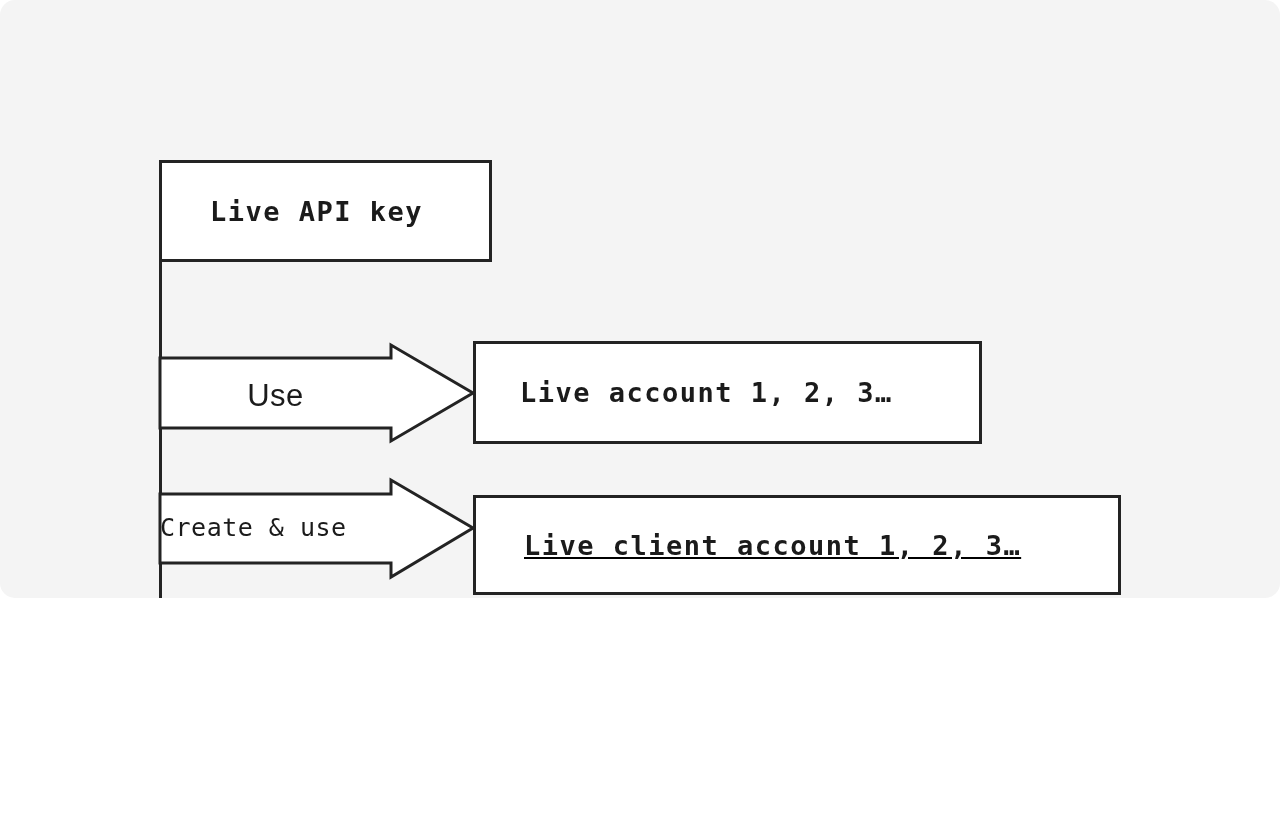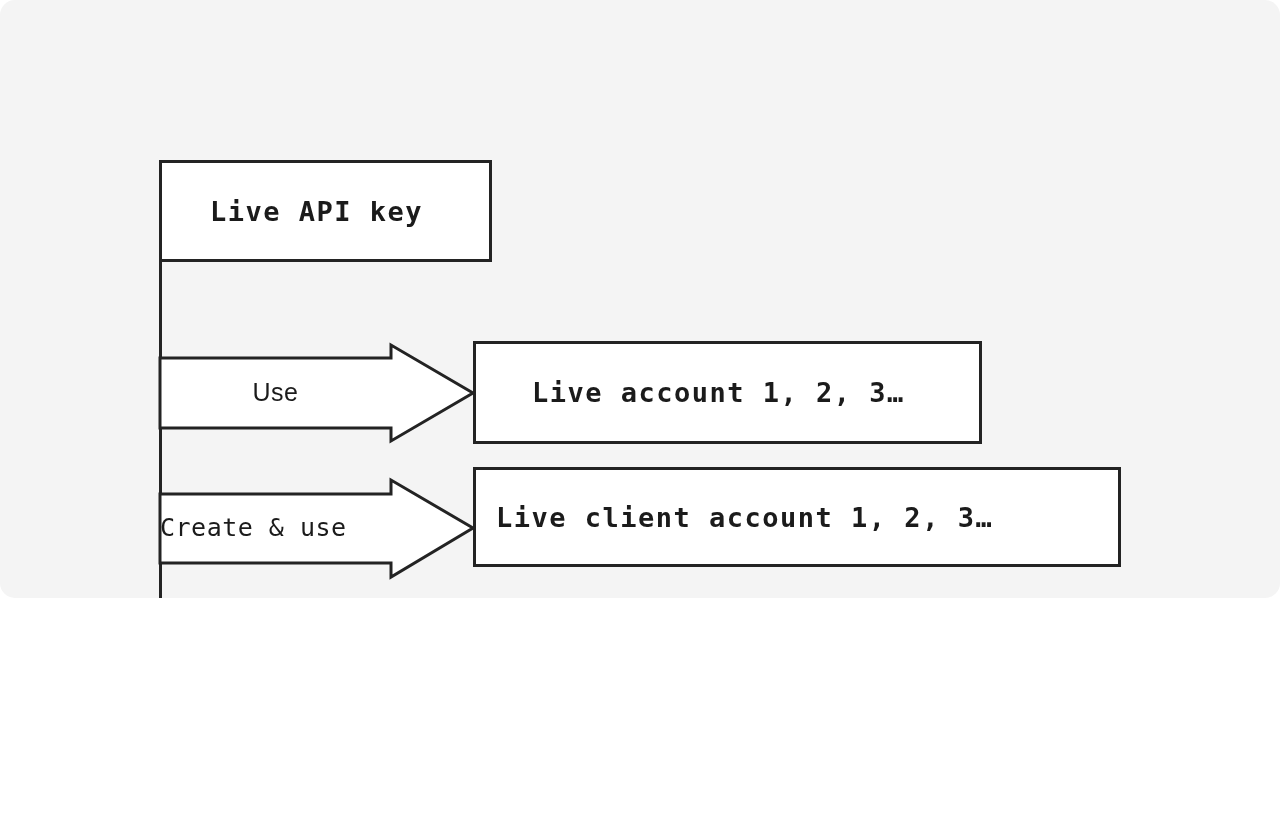--- a/index.html
+++ b/index.html
@@ -37,28 +37,29 @@
     top: 160px;
     width: 333px;
     height: 102px;
     padding-left: 48px;
   }
   #box-live-account {
     left: 473px;
     top: 341px;
     width: 509px;
     height: 103px;
-    padding-left: 56px;
+    padding-left: 44px;
   }
   #box-live-client-account {
     left: 473px;
-    top: 467px;
+    top: 495px;
     width: 648px;
     height: 100px;
-    padding-left: 20px;
+    padding-left: 48px;
+    text-decoration: underline;
   }
   #trunk-line {
     position: absolute;
     left: 159px;
     top: 259px;
     width: 3px;
     height: 400px;
     background: #232323;
   }
   .arrow-group {
@@ -80,21 +81,21 @@
     position: absolute;
     color: #1b1b1b;
     white-space: nowrap;
   }
   #arrow-use-label {
     left: 160px;
     top: 378px;
     width: 231px;
     text-align: center;
     font-family: "Liberation Sans", sans-serif;
-    font-size: 25px;
+    font-size: 31px;
     letter-spacing: 0.5px;
   }
   #arrow-create-use-label {
     left: 160px;
     top: 513px;
     width: 231px;
     font-family: "DejaVu Sans Mono", "Liberation Mono", monospace;
     font-size: 25px;
     letter-spacing: 0.5px;
   }

